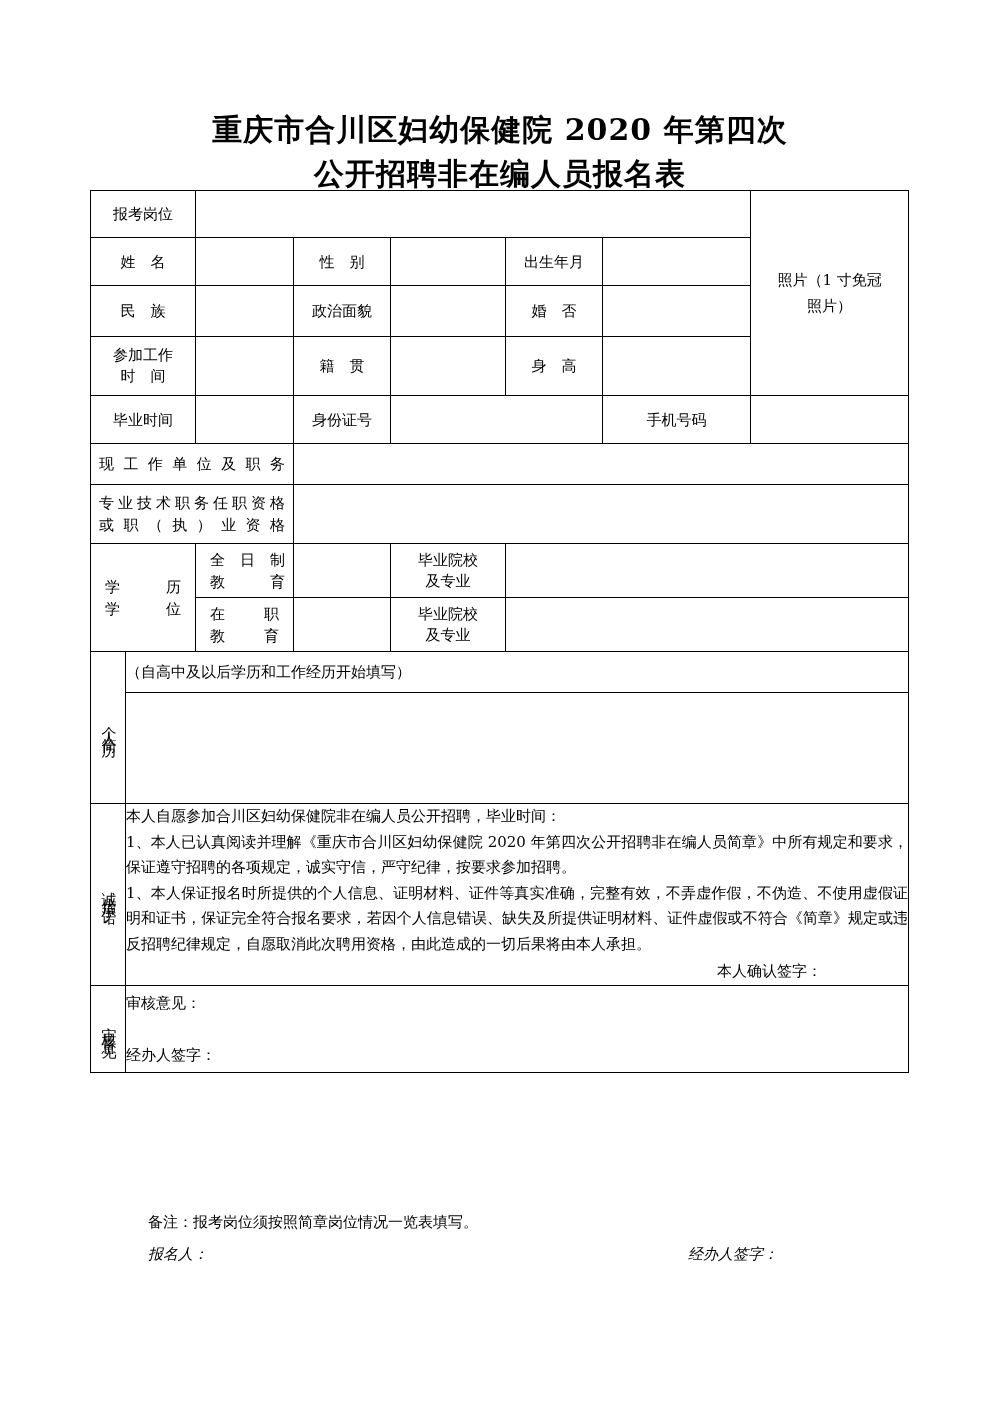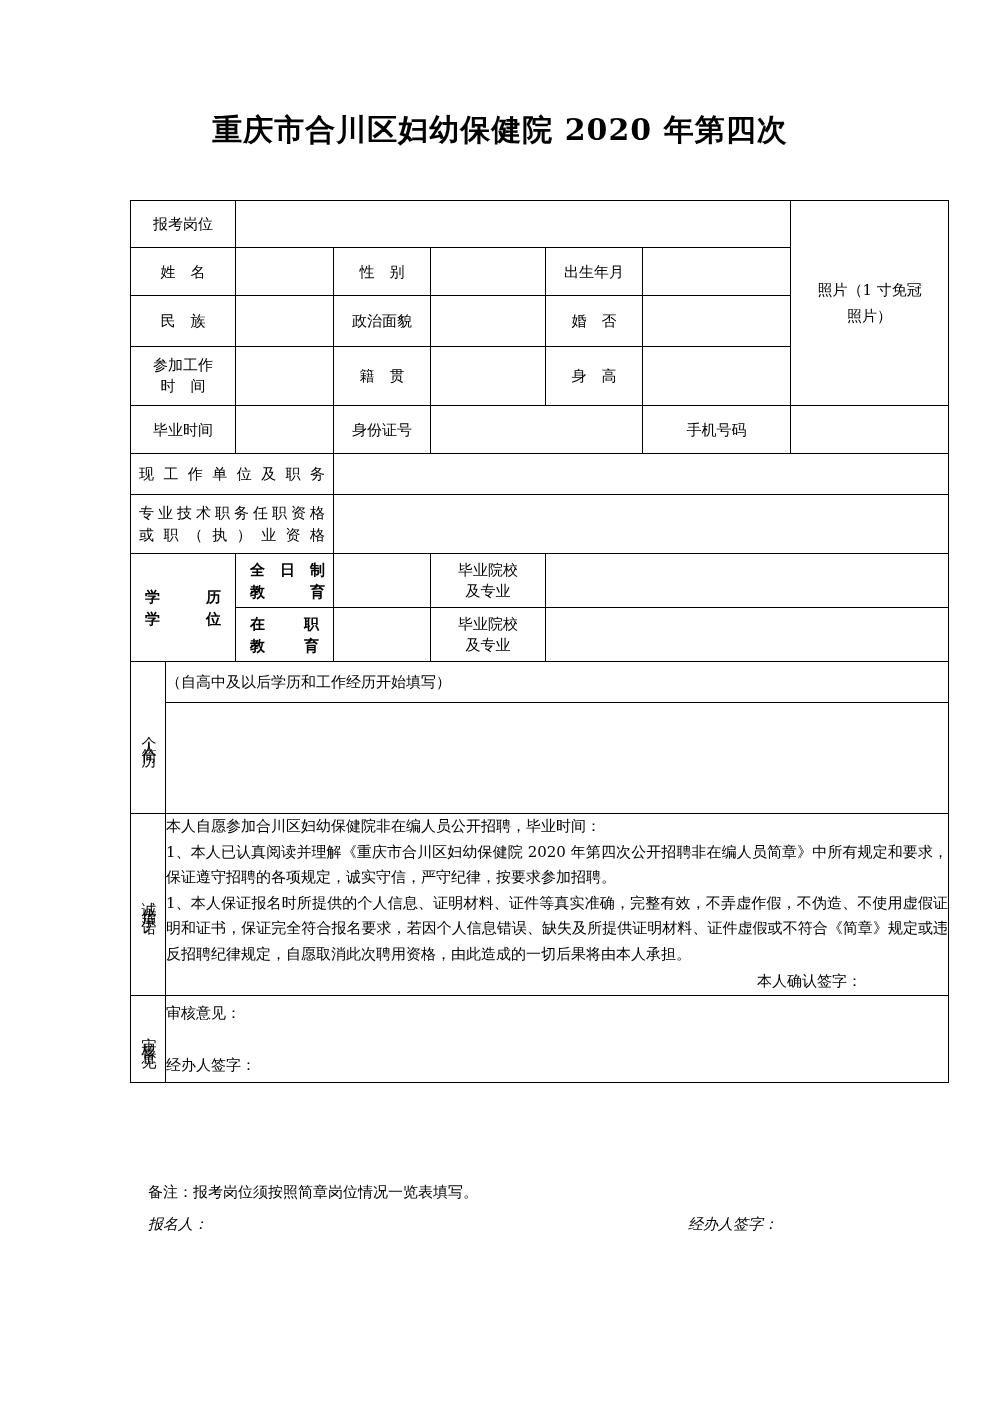--- a/index.html
+++ b/index.html
@@ -36,25 +36,24 @@
     font-weight: bold;
     letter-spacing: 1px;
     line-height: 44px;
     white-space: nowrap;
   }
 
   
   .form-table {
     position: absolute;
     left: 90px;
-    top: 200px;
+    top: 190px;
     width: 818px;
     border-collapse: collapse;
     table-layout: fixed;
-    margin-left: 40px;
   }
   .form-table td {
     border: 1.6px solid #000;
     padding: 0;
     font-size: 15px;
     vertical-align: middle;
     background: #fff;
   }
 
   
@@ -64,21 +63,20 @@
     line-height: 22px;
     white-space: nowrap;
   }
   
   .spread {
     display: block;
     text-align: justify;
     text-align-last: justify;
     padding: 0 14px;
     line-height: 22px;
-    font-weight: bold;
   }
   .spread-wide {
     display: block;
     text-align: justify;
     text-align-last: justify;
     padding: 0 8px;
     line-height: 22px;
   }
   .two-line { line-height: 21px; }
 
@@ -140,39 +138,40 @@
   }
   .audit-sign {
     padding-right: 150px;
     margin-top: 26px;
   }
 
   
   .footer {
     position: absolute;
     left: 148px;
-    top: 1176px;
+    top: 1206px;
     width: 760px;
     font-size: 15px;
     line-height: 32px;
   }
   .footer-row {
     display: flex;
     justify-content: flex-start;
     font-style: italic;
   }
   .footer-left { width: 540px; }
 </style>
 </head>
 <body>
 
 <div class="page">
 
   <div class="title-block">
     <div class="title-line">重庆市合川区妇幼保健院 2020 年第四次</div>
+    <div class="title-line">公开招聘非在编人员报名表</div>
   </div>
 
   <table class="form-table">
     <colgroup>
       <col style="width:35px">
       <col style="width:70px">
       <col style="width:98px">
       <col style="width:97px">
       <col style="width:115px">
       <col style="width:97px">

